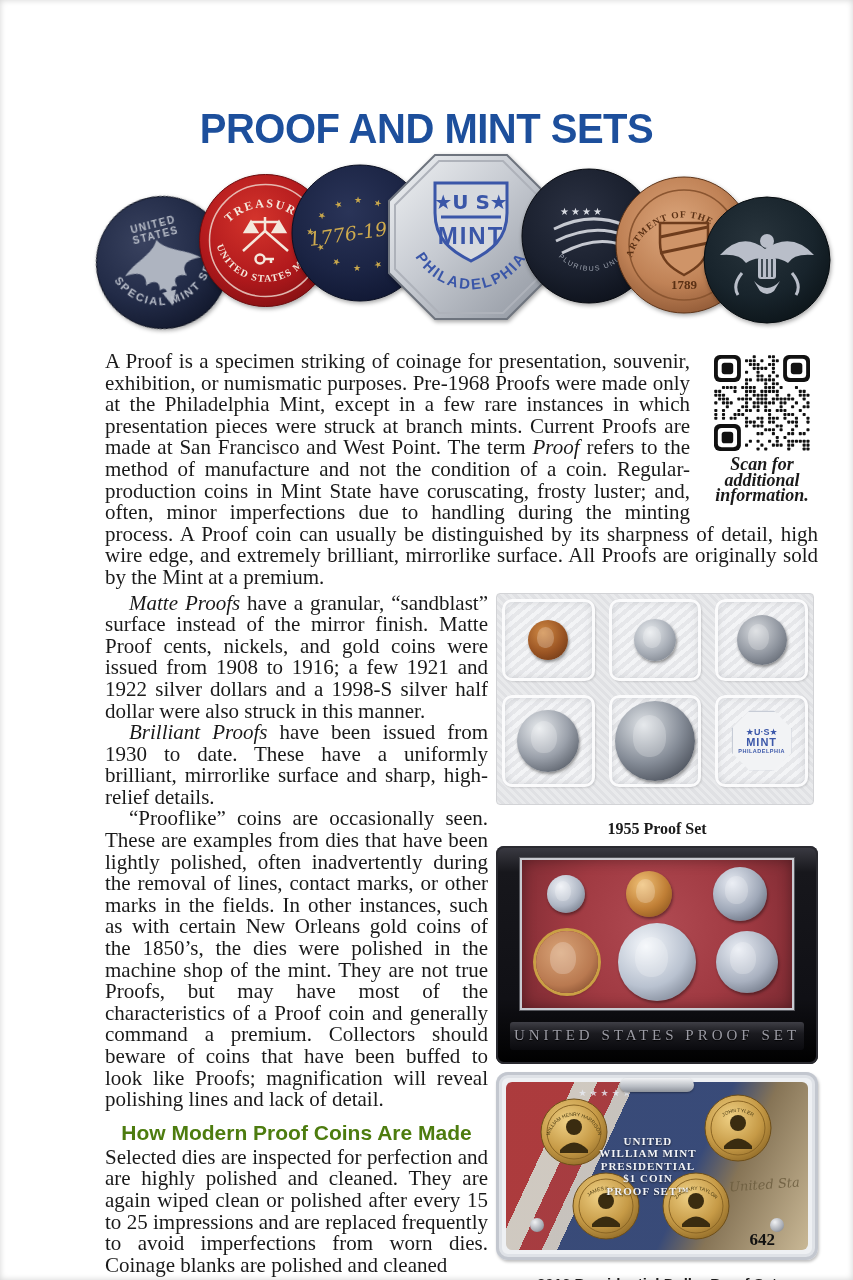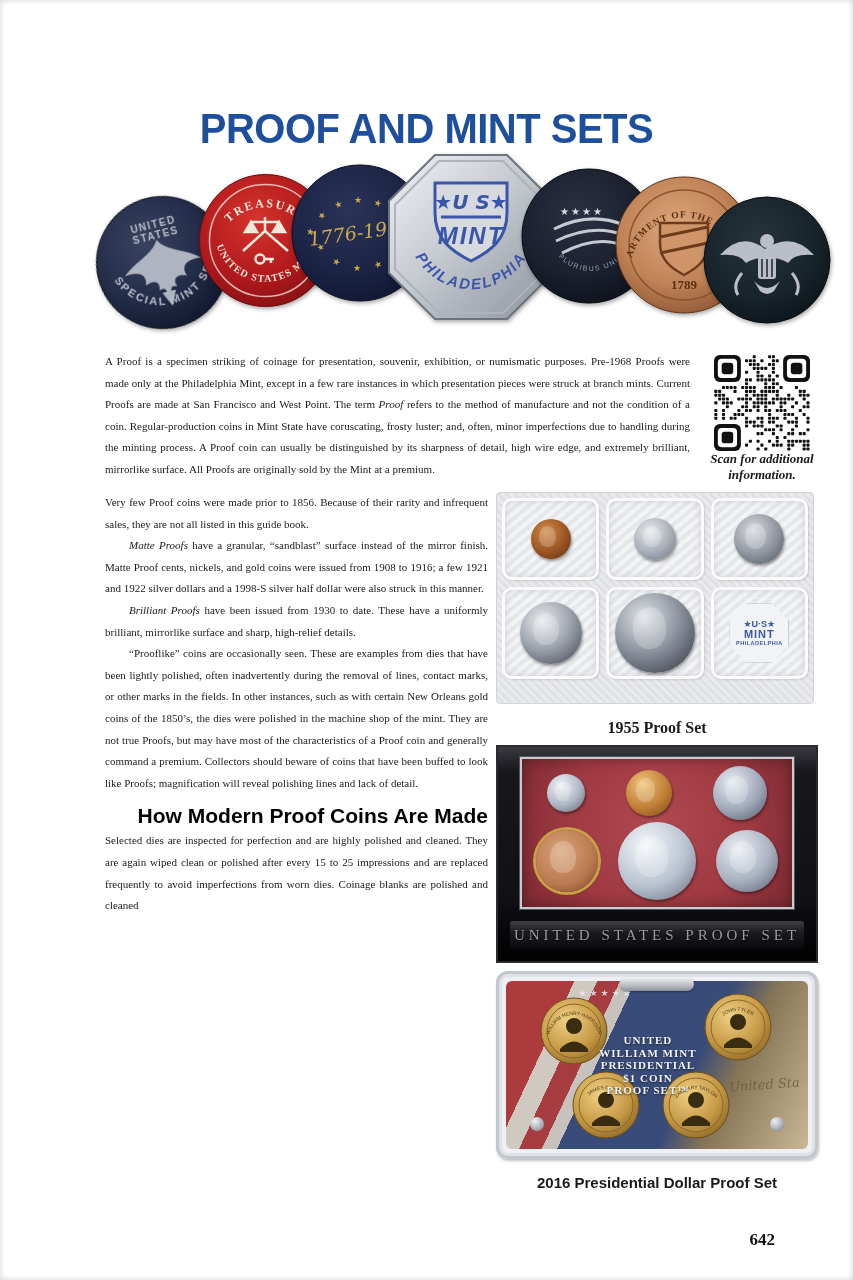--- a/index.html
+++ b/index.html
@@ -20,51 +20,51 @@
   .medal{position:absolute;filter:drop-shadow(1px 2px 2px rgba(0,0,0,.35));}
   .medal svg{display:block;}
   
   .content{padding:0 35px 0 105px;}
   .section-heading{
     margin:14px 0 6px;text-align:center;
     font-family:"Liberation Sans","DejaVu Sans",sans-serif;
     font-weight:bold;font-size:23px;color:#111;letter-spacing:0;
   }
   .body-text{
-    font-size:11px;line-height:21.6px;text-align:justify;margin:0;
+    font-size:21px;line-height:21.6px;text-align:justify;margin:0;
   }
   .ind{text-indent:24px;}
   .intro-wrap{overflow:hidden;}
   .qr-block{float:right;width:112px;margin:4px 0 6px 16px;text-align:center;}
   .qr-code{width:96px;height:96px;margin:0 auto;}
   .qr-caption{
-    font-size:13px;font-weight:bold;font-style:italic;line-height:15.5px;margin-top:0;
+    font-size:18px;font-weight:bold;font-style:italic;line-height:15.5px;margin-top:6px;
   }
   
   .columns{display:flex;gap:8px;margin-top:4px;}
   .left-col{width:383px;}
   .right-col{width:322px;}
   .sub-heading{
-    margin:10px 0 2px;text-align:right;
+    margin:10px 0 2px;text-align:center;
     font-family:"Liberation Sans","DejaVu Sans",sans-serif;
-    font-weight:bold;font-size:21px;color:#000000;
+    font-weight:bold;font-size:21px;color:#4d7c0f;
   }
   
   figure{margin:0 0 8px;}
   figcaption{
     text-align:center;font-weight:bold;font-size:16px;margin-top:15px;
     font-family:"Liberation Serif","DejaVu Serif",serif;
   }
   
   .pack1955{
     width:318px;height:212px;background:
       repeating-linear-gradient(45deg,#e9eaec 0 3px,#e0e1e4 3px 6px);
     border:1px solid #d2d3d6;border-radius:4px;
     display:grid;grid-template-columns:1fr 1fr 1fr;grid-template-rows:86px 96px;
-    padding:3px;box-sizing:border-box;gap:3px;
+    padding:3px;box-sizing:border-box;gap:10px;
   }
   .pouch{
     position:relative;border-radius:10px;margin:2px;
     background:repeating-linear-gradient(-40deg,#f3f4f6 0 4px,#e6e7ea 4px 8px);
     box-shadow:inset 0 0 0 3px #fbfbfc,inset 0 0 10px rgba(120,125,135,.5),1px 1px 2px rgba(0,0,0,.12);
     display:flex;align-items:center;justify-content:center;
   }
   .coin{border-radius:50%;position:relative;box-shadow:1px 2px 3px rgba(0,0,0,.4);}
   .coin::after{content:"";position:absolute;left:22%;top:18%;width:42%;height:52%;
     border-radius:50% 50% 45% 45%;background:rgba(255,255,255,.22);}
@@ -77,21 +77,21 @@
     width:62px;height:62px;background:#f2f3f5;
     clip-path:polygon(30% 2%,70% 2%,98% 30%,98% 70%,70% 98%,30% 98%,2% 70%,2% 30%);
     box-shadow:inset 0 0 0 2px #c7ccd6;display:flex;flex-direction:column;align-items:center;justify-content:center;
     color:#3b57a9;font-family:"Liberation Sans","DejaVu Sans",sans-serif;font-weight:bold;text-align:center;
   }
   .token1955 .t1{font-size:9px;line-height:10px;}
   .token1955 .t2{font-size:11px;line-height:11px;letter-spacing:1px;}
   .token1955 .t3{font-size:5.5px;line-height:7px;letter-spacing:.5px;}
   
   .case1982{
-    position:relative;width:322px;height:218px;border-radius:0;
+    position:relative;width:322px;height:218px;border-radius:8px;
     background:linear-gradient(180deg,#3c3c44,#17171c 12%,#101015 70%,#000);
     box-shadow:inset 0 0 0 2px #2a2a30;
   }
   .red-insert{
     position:absolute;left:24px;right:24px;top:12px;bottom:54px;
     background:radial-gradient(circle at 50% 45%,#b04a52,#a03a42 55%,#7c2a32);
     border:2px solid #c9cbd1;box-shadow:0 0 0 1px #55565c,inset 0 0 14px rgba(0,0,0,.35);
     display:flex;flex-direction:column;justify-content:space-around;padding:6px 4px;box-sizing:border-box;
   }
   .coin-row{display:flex;align-items:center;justify-content:space-around;}
@@ -222,21 +222,21 @@
           <textPath href="#m3t" startOffset="50%" text-anchor="middle">★ ★ ★ ★ ★ ★ ★ ★ ★ ★ ★</textPath>
         </text>
         <path id="m3b" d="M22 72 A50 50 0 0 0 118 72" fill="none"></path>
         <text font-size="9" letter-spacing="6" fill="#c9a84c" font-family="DejaVu Sans,sans-serif">
           <textPath href="#m3b" startOffset="50%" text-anchor="middle">★ ★ ★ ★ ★ ★ ★</textPath>
         </text>
         <text x="70" y="76" text-anchor="middle" font-size="19" fill="#cfab4e" font-family="DejaVu Serif,serif" font-style="italic" transform="rotate(-8 70 70)">1776-1976</text>
       </svg>
     </div>
 
-    <div class="medal" style="left:383px;top:-6px;font-style:italic;">
+    <div class="medal" style="left:383px;top:-6px;">
       <svg width="176" height="176" viewBox="0 0 176 176">
         <defs>
           <linearGradient id="silv4" x1="0" y1="0" x2="1" y2="1">
             <stop offset="0%" stop-color="#f0f2f4"></stop>
               <stop offset="45%" stop-color="#c6cad1"></stop>
               <stop offset="100%" stop-color="#8d939d"></stop>
           </linearGradient>
         </defs>
         <polygon points="52,6 124,6 170,52 170,124 124,170 52,170 6,124 6,52" fill="url(#silv4)" stroke="#6e747e" stroke-width="2"></polygon>
         <polygon points="56,12 120,12 164,56 164,120 120,164 56,164 12,120 12,56" fill="none" stroke="#aeb2ba" stroke-width="2"></polygon>
@@ -558,21 +558,20 @@
             </g>
           </svg>
         </div>
         <div class="qr-caption">Scan for additional information.</div>
       </div>
       <p class="body-text"><span>A Proof is a specimen striking of coinage for presentation, souvenir, exhibition, or numismatic purposes. Pre-1968 Proofs were made only at the Philadelphia Mint, except in a few rare instances in which presentation pieces were struck at branch mints. Current Proofs are made at San Francisco and West Point. The term </span><i>Proof</i><span> refers to the method of manufacture and not the condition of a coin. Regular-production coins in Mint State have coruscating, frosty luster; and, often, minor imperfections due to handling during the minting process. A Proof coin can usually be distinguished by its sharpness of detail, high wire edge, and extremely brilliant, mirrorlike surface. All Proofs are originally sold by the Mint at a premium.</span></p>
     </div>
 
     <div class="columns">
       <div class="left-col">
-        <p class="body-text">Very few Proof coins were made prior to 1856. Because of their rarity and infrequent sales, they are not all listed in this guide book.</p>
         <p class="body-text ind"><i>Matte Proofs</i><span> have a granular, “sandblast” surface instead of the mirror finish. Matte Proof cents, nickels, and gold coins were issued from 1908 to 1916; a few 1921 and 1922 silver dollars and a 1998-S silver half dollar were also struck in this manner.</span></p>
         <p class="body-text ind"><i>Brilliant Proofs</i><span> have been issued from 1930 to date. These have a uniformly brilliant, mirrorlike surface and sharp, high-relief details.</span></p>
         <p class="body-text ind">“Prooflike” coins are occasionally seen. These are examples from dies that have been lightly polished, often inadvertently during the removal of lines, contact marks, or other marks in the fields. In other instances, such as with certain New Orleans gold coins of the 1850’s, the dies were polished in the machine shop of the mint. They are not true Proofs, but may have most of the characteristics of a Proof coin and generally command a premium. Collectors should beware of coins that have been buffed to look like Proofs; magnification will reveal polishing lines and lack of detail.</p>
         <h3 class="sub-heading">How Modern Proof Coins Are Made</h3>
         <p class="body-text">Selected dies are inspected for perfection and are highly polished and cleaned. They are again wiped clean or polished after every 15 to 25 impressions and are replaced frequently to avoid imperfections from worn dies. Coinage blanks are polished and cleaned</p>
       </div>
 
       <div class="right-col">
 
         <figure>

